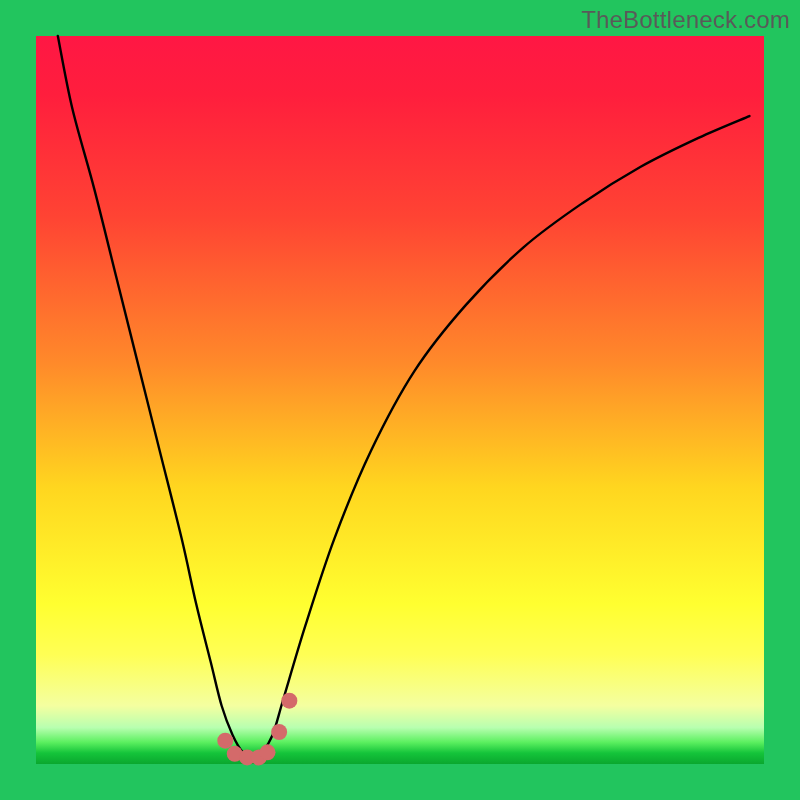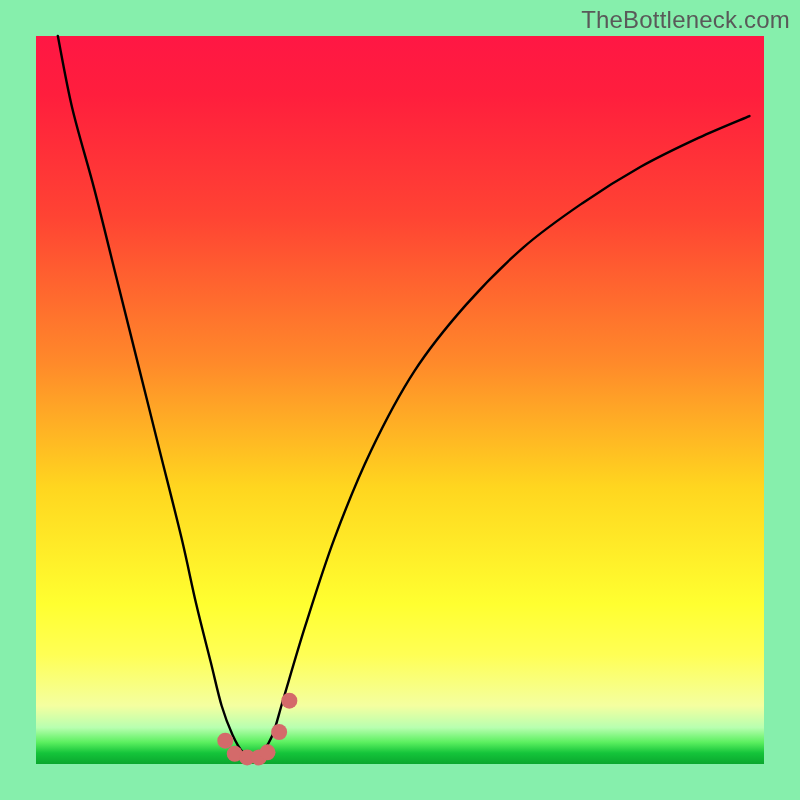--- a/index.html
+++ b/index.html
@@ -10,21 +10,21 @@
     overflow: hidden;
     background: #000;
     font-family: Arial, Helvetica, sans-serif;
   }
   .frame {
     position: absolute;
     left: 0;
     top: 0;
     width: 800px;
     height: 800px;
-    background: #86efac;
+    background: #22c55e;
   }
   .plot {
     position: absolute;
     left: 36px;
     top: 36px;
     width: 728px;
     height: 728px;
     background: linear-gradient(
       to bottom,
       #ff1744 0%,

